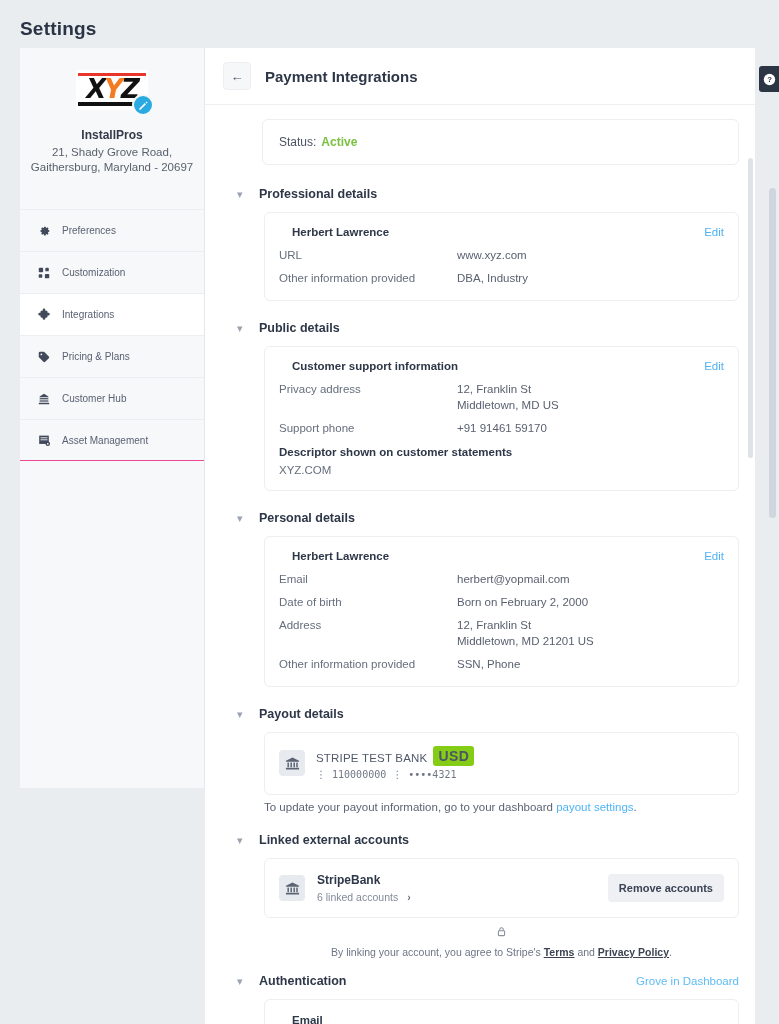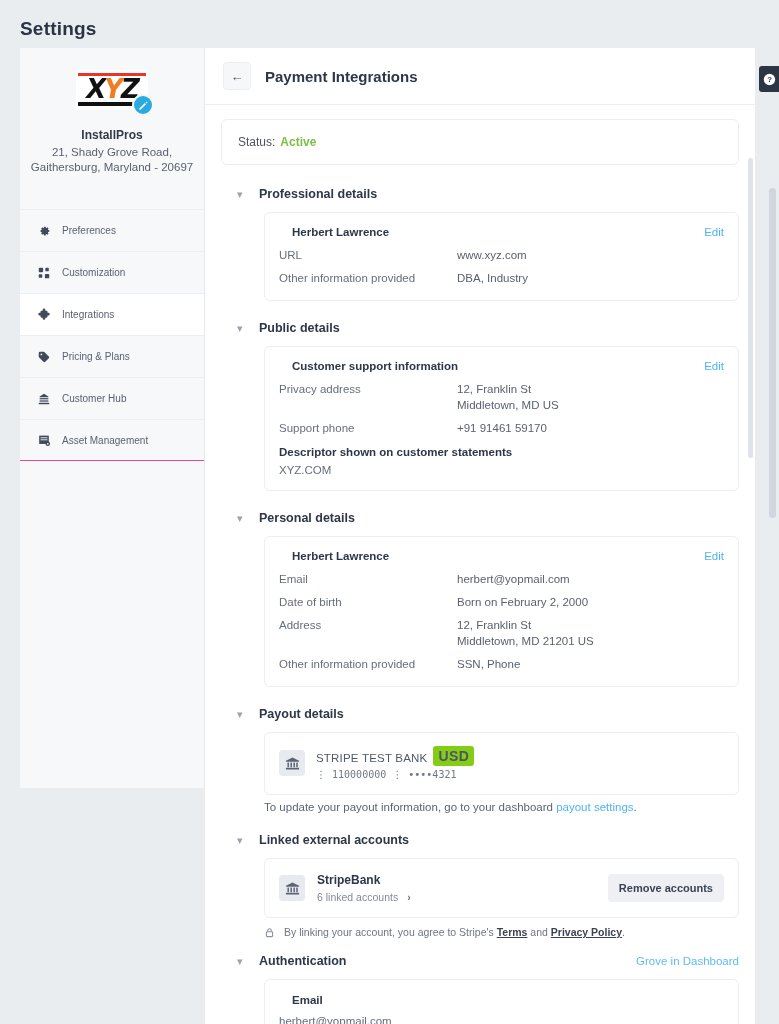--- a/index.html
+++ b/index.html
@@ -89,20 +89,21 @@
     cursor: pointer; color: #4a5263; font-size: 13px;
   }
   .page-title { font-size: 15px; font-weight: bold; color: #2d3748; }
 
   .content { padding: 14px 16px 0 16px; }
 
   .status-card {
     border: 1px solid #eceef1; border-radius: 6px;
     padding: 15px 16px; font-size: 12px; color: #4b5262;
     margin-bottom: 14px;
+    margin-left: 41px;
   }
   .status-card .val { color: #7bc043; font-weight: bold; margin-left: 5px; }
 
   .section { margin-bottom: 2px; }
   .sec-head {
     display: flex; align-items: center; gap: 10px;
     padding: 8px 0 8px 16px; position: relative;
   }
   .chev { color: #9aa3b2; font-size: 11px; line-height: 1; width: 12px; flex: none; cursor: pointer;}
   .sec-title { font-size: 12.5px; font-weight: bold; color: #2d3748; }
@@ -153,21 +154,21 @@
   .linked-name { font-size: 12px; font-weight: bold; color: #2d3748; }
   .linked-sub { font-size: 10.5px; color: #828a99; margin-top: 4px; }
   .linked-sub .arrow { margin-left: 9px; color: #6b7382; font-weight: bold; }
   .remove-accounts {
     margin-left: auto; background: #eef0f3; border: none; border-radius: 4px;
     font-family: inherit; font-size: 11px; font-weight: bold; color: #3b4354;
     padding: 8px 11px; cursor: pointer;
   }
   .terms {
     display: flex; align-items: center; gap: 9px;
-    margin: 0 0 8px 43px; font-size: 10.5px; color: #6d7585;
+    margin: 0 0 8px 43px; font-size: 10.5px; color: #6d7585; flex-direction: column;
   }
   .terms svg { width: 11px; height: 11px; fill: none; stroke: #8b93a1; stroke-width: 1.6; flex:none;}
   .terms b { color: #3b4353; text-decoration: underline; cursor: pointer; }
 
   
   .inner-scroll {
     position: absolute; right: 2px; top: 110px;
     width: 5px; height: 300px; border-radius: 3px; background: #dfe3e8;
   }
   .outer-scroll-track {

